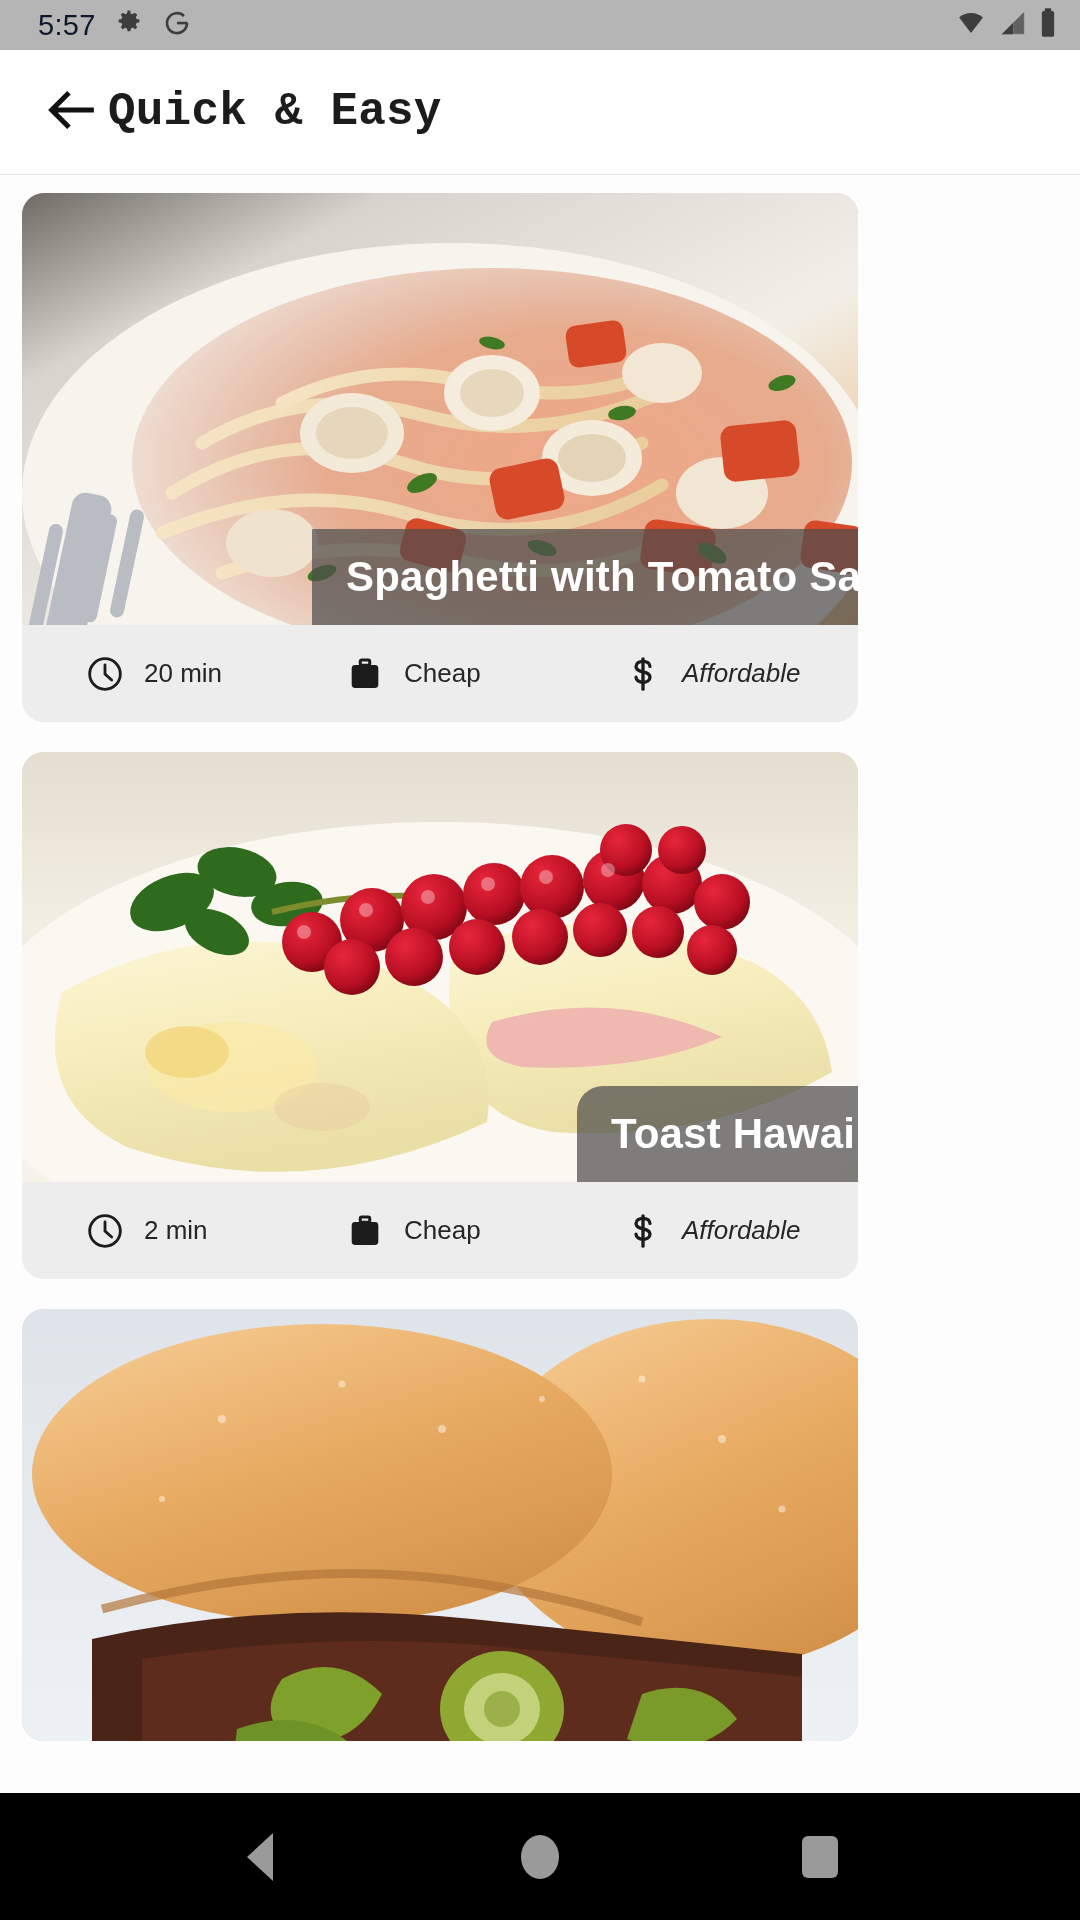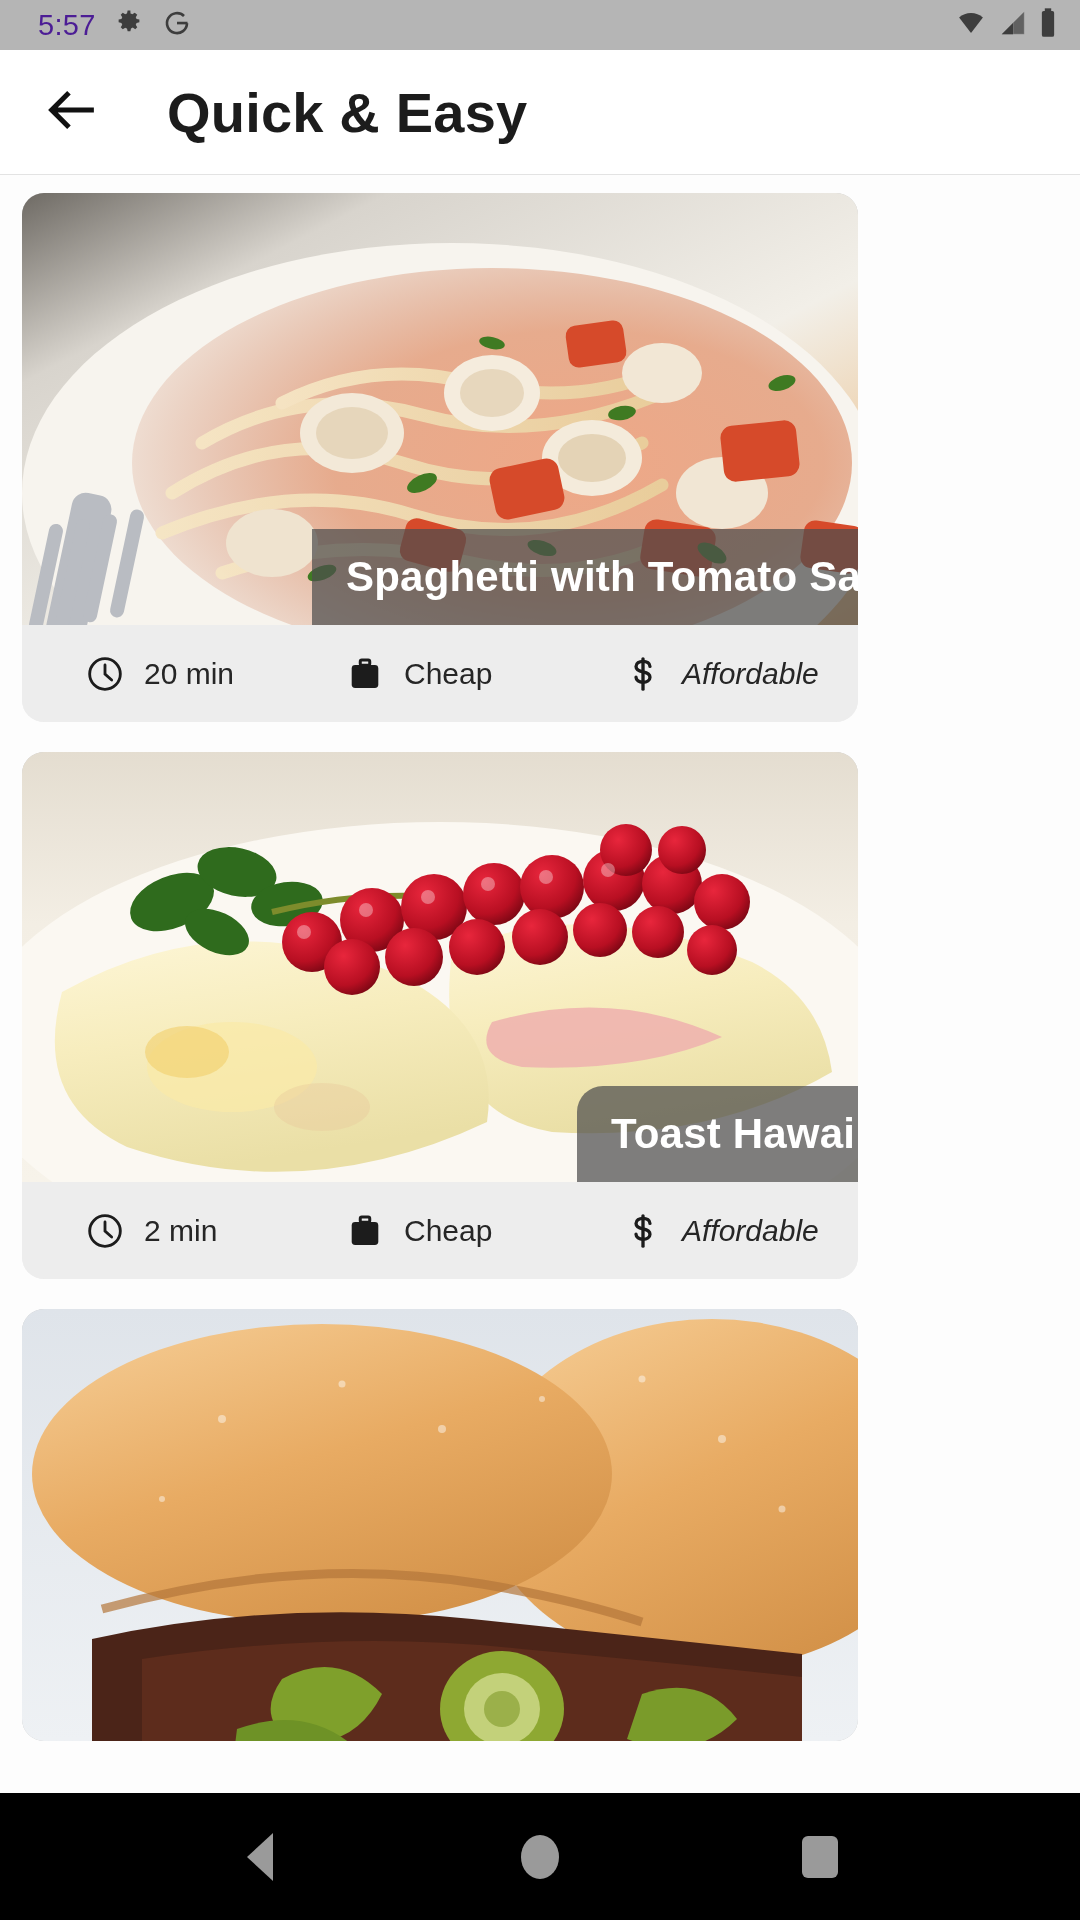--- a/index.html
+++ b/index.html
@@ -32,21 +32,21 @@
     color: #3d3d3d;
   }
   #status-left {
     display: flex;
     align-items: center;
     gap: 18px;
   }
   #status-clock {
     font-size: 29px;
     letter-spacing: 0.3px;
-    color: #4c1d95;
+    color: #0f172a;
     font-family: "Liberation Sans", sans-serif;
   }
   #status-right {
     margin-left: auto;
     display: flex;
     align-items: center;
     gap: 9px;
   }
   .sb-icon { display: block; }
 
@@ -62,26 +62,26 @@
   }
   #back-button {
     width: 72px;
     height: 72px;
     display: flex;
     align-items: center;
     justify-content: center;
     flex: 0 0 auto;
   }
   #app-title {
-    font-size: 56px;
+    font-size: 46px;
     font-weight: bold;
     color: #1c1c1c;
-    margin-left: 59px;
     letter-spacing: 0.2px;
     white-space: nowrap;
+    font-family: Liberation Mono, monospace;
   }
 
   
   #recipe-list {
     flex: 1 1 auto;
     background: #fdfdfd;
     padding: 18px 22px 0 22px;
     overflow: hidden;
     position: relative;
   }
@@ -146,21 +146,21 @@
 
   .meta-icon {
     display: flex;
     align-items: center;
     justify-content: center;
     flex: 0 0 auto;
     width: 42px;
     height: 42px;
   }
   .meta-label {
-    font-size: 30px;
+    font-size: 26px;
     color: #262626;
     margin-left: 18px;
     white-space: nowrap;
   }
 
   
   #nav-bar {
     flex: 0 0 127px;
     height: 127px;
     background: #000000;

